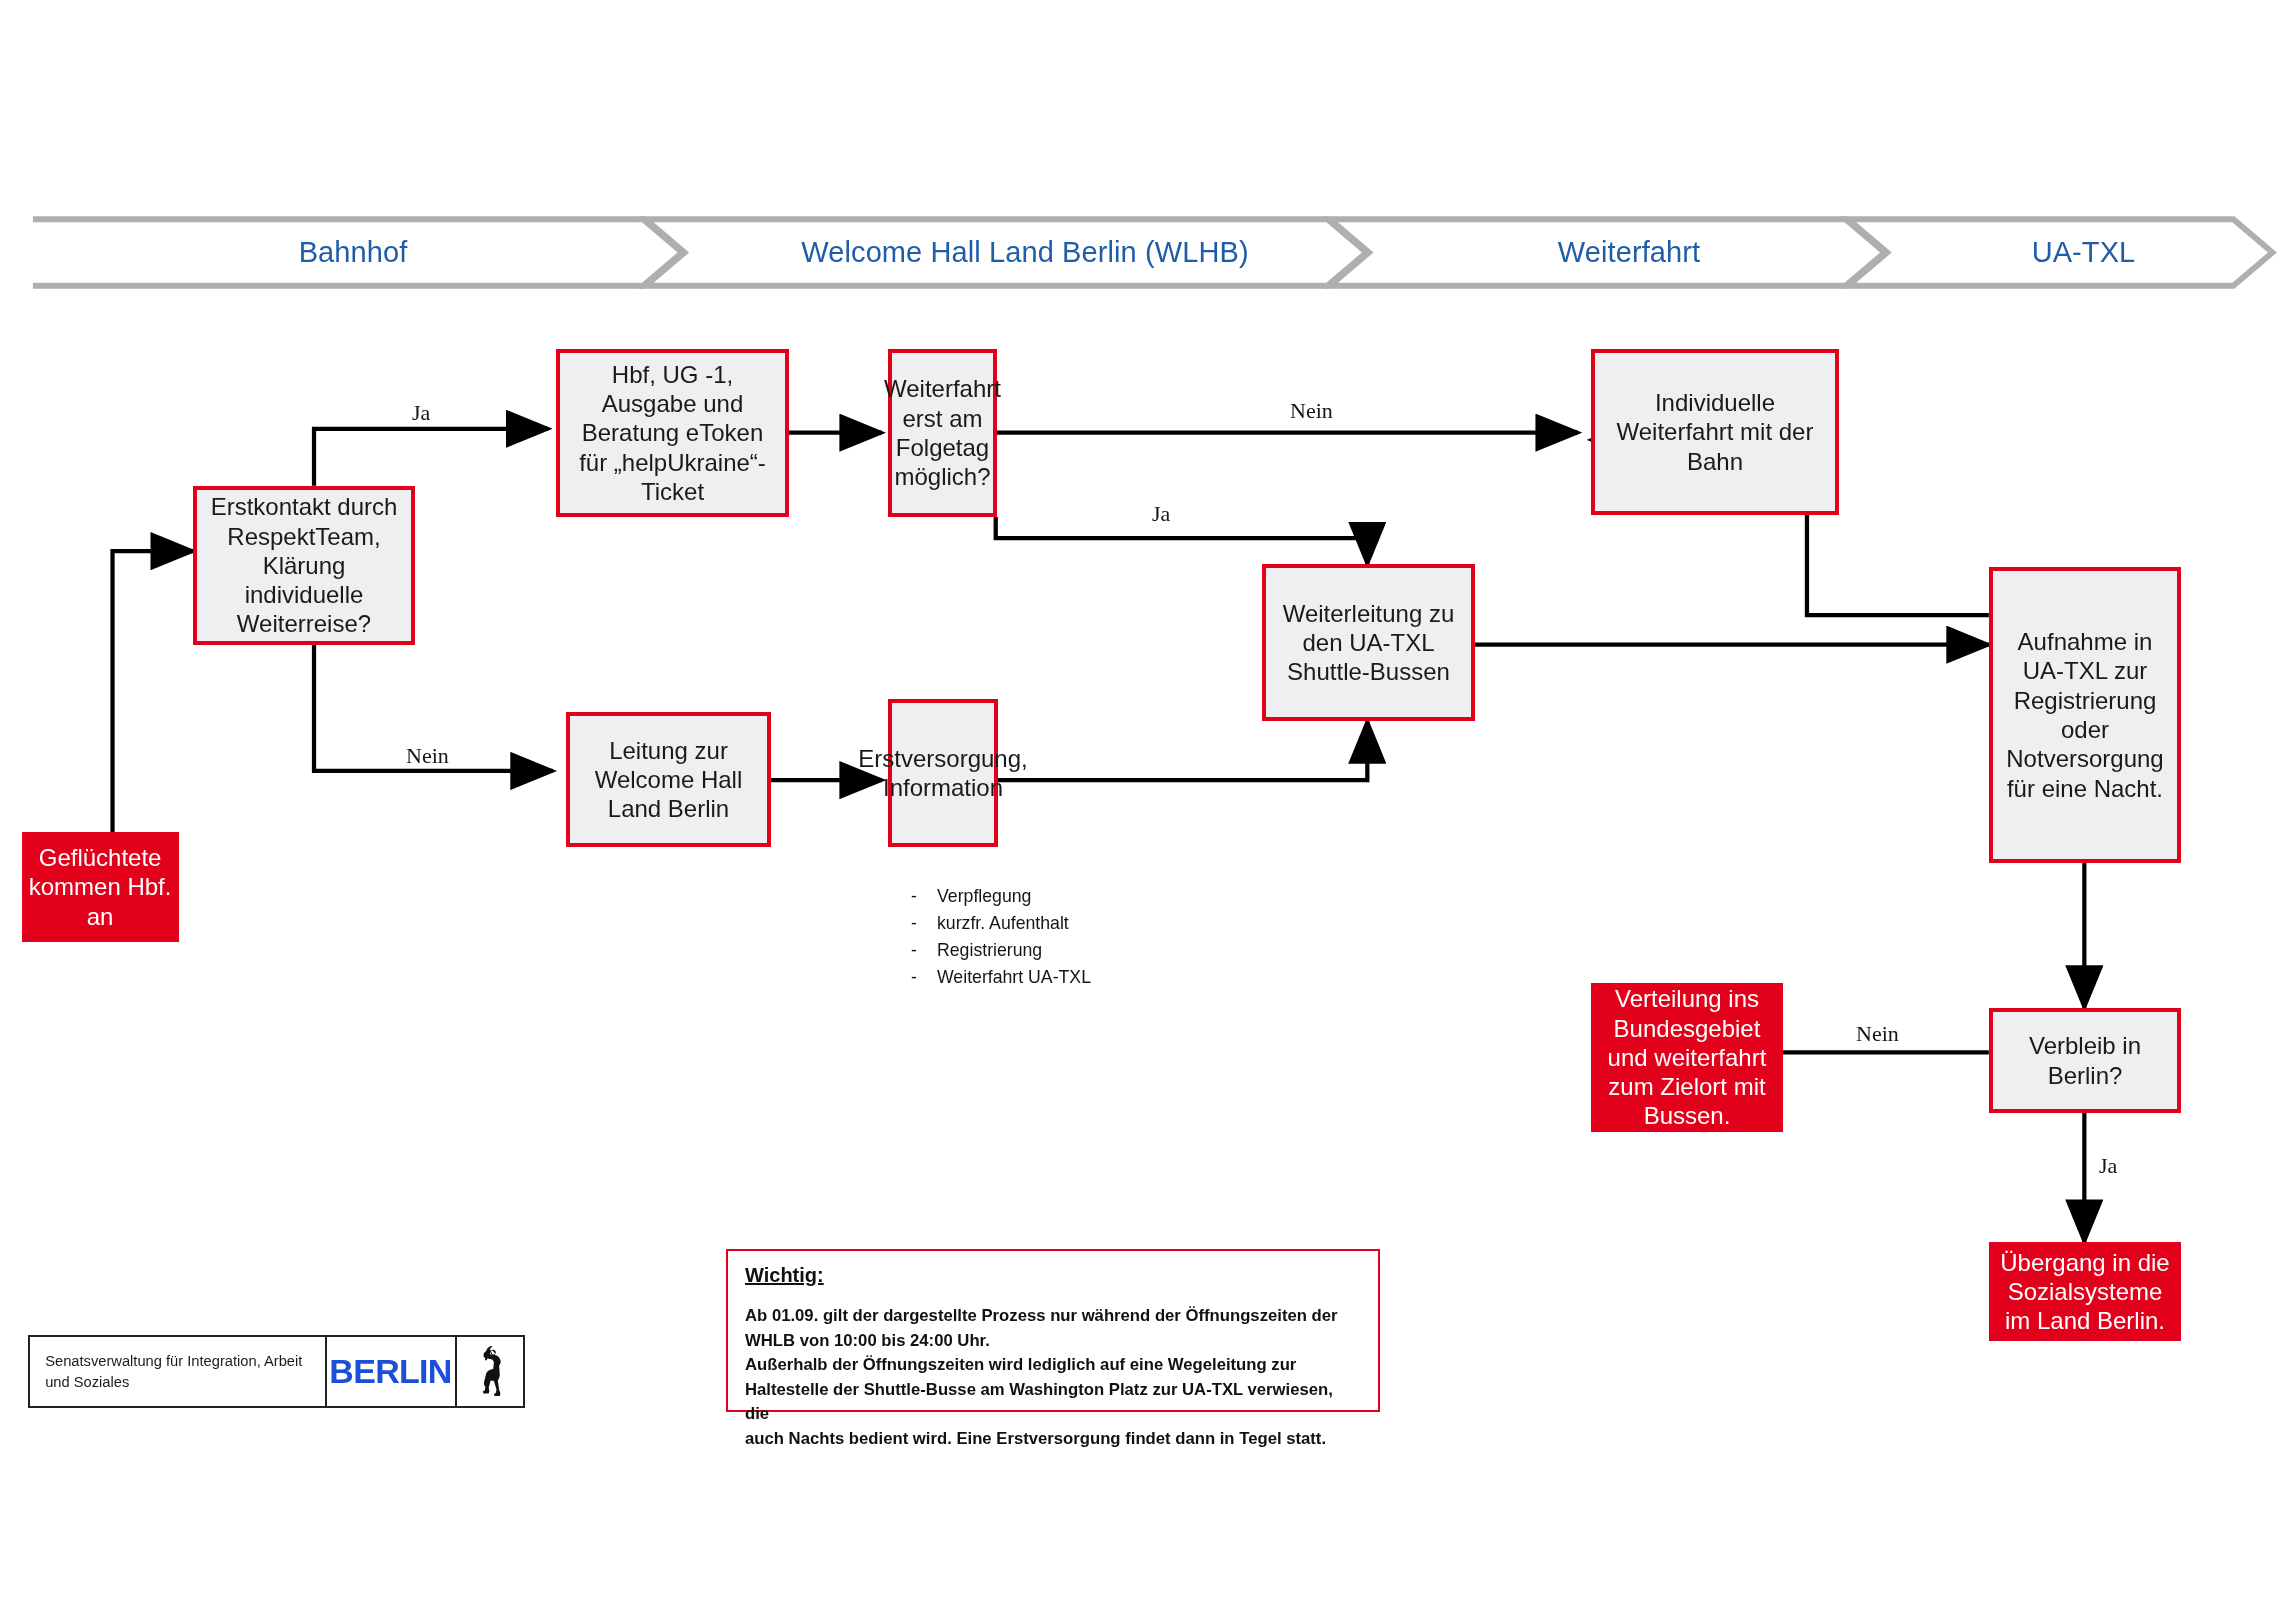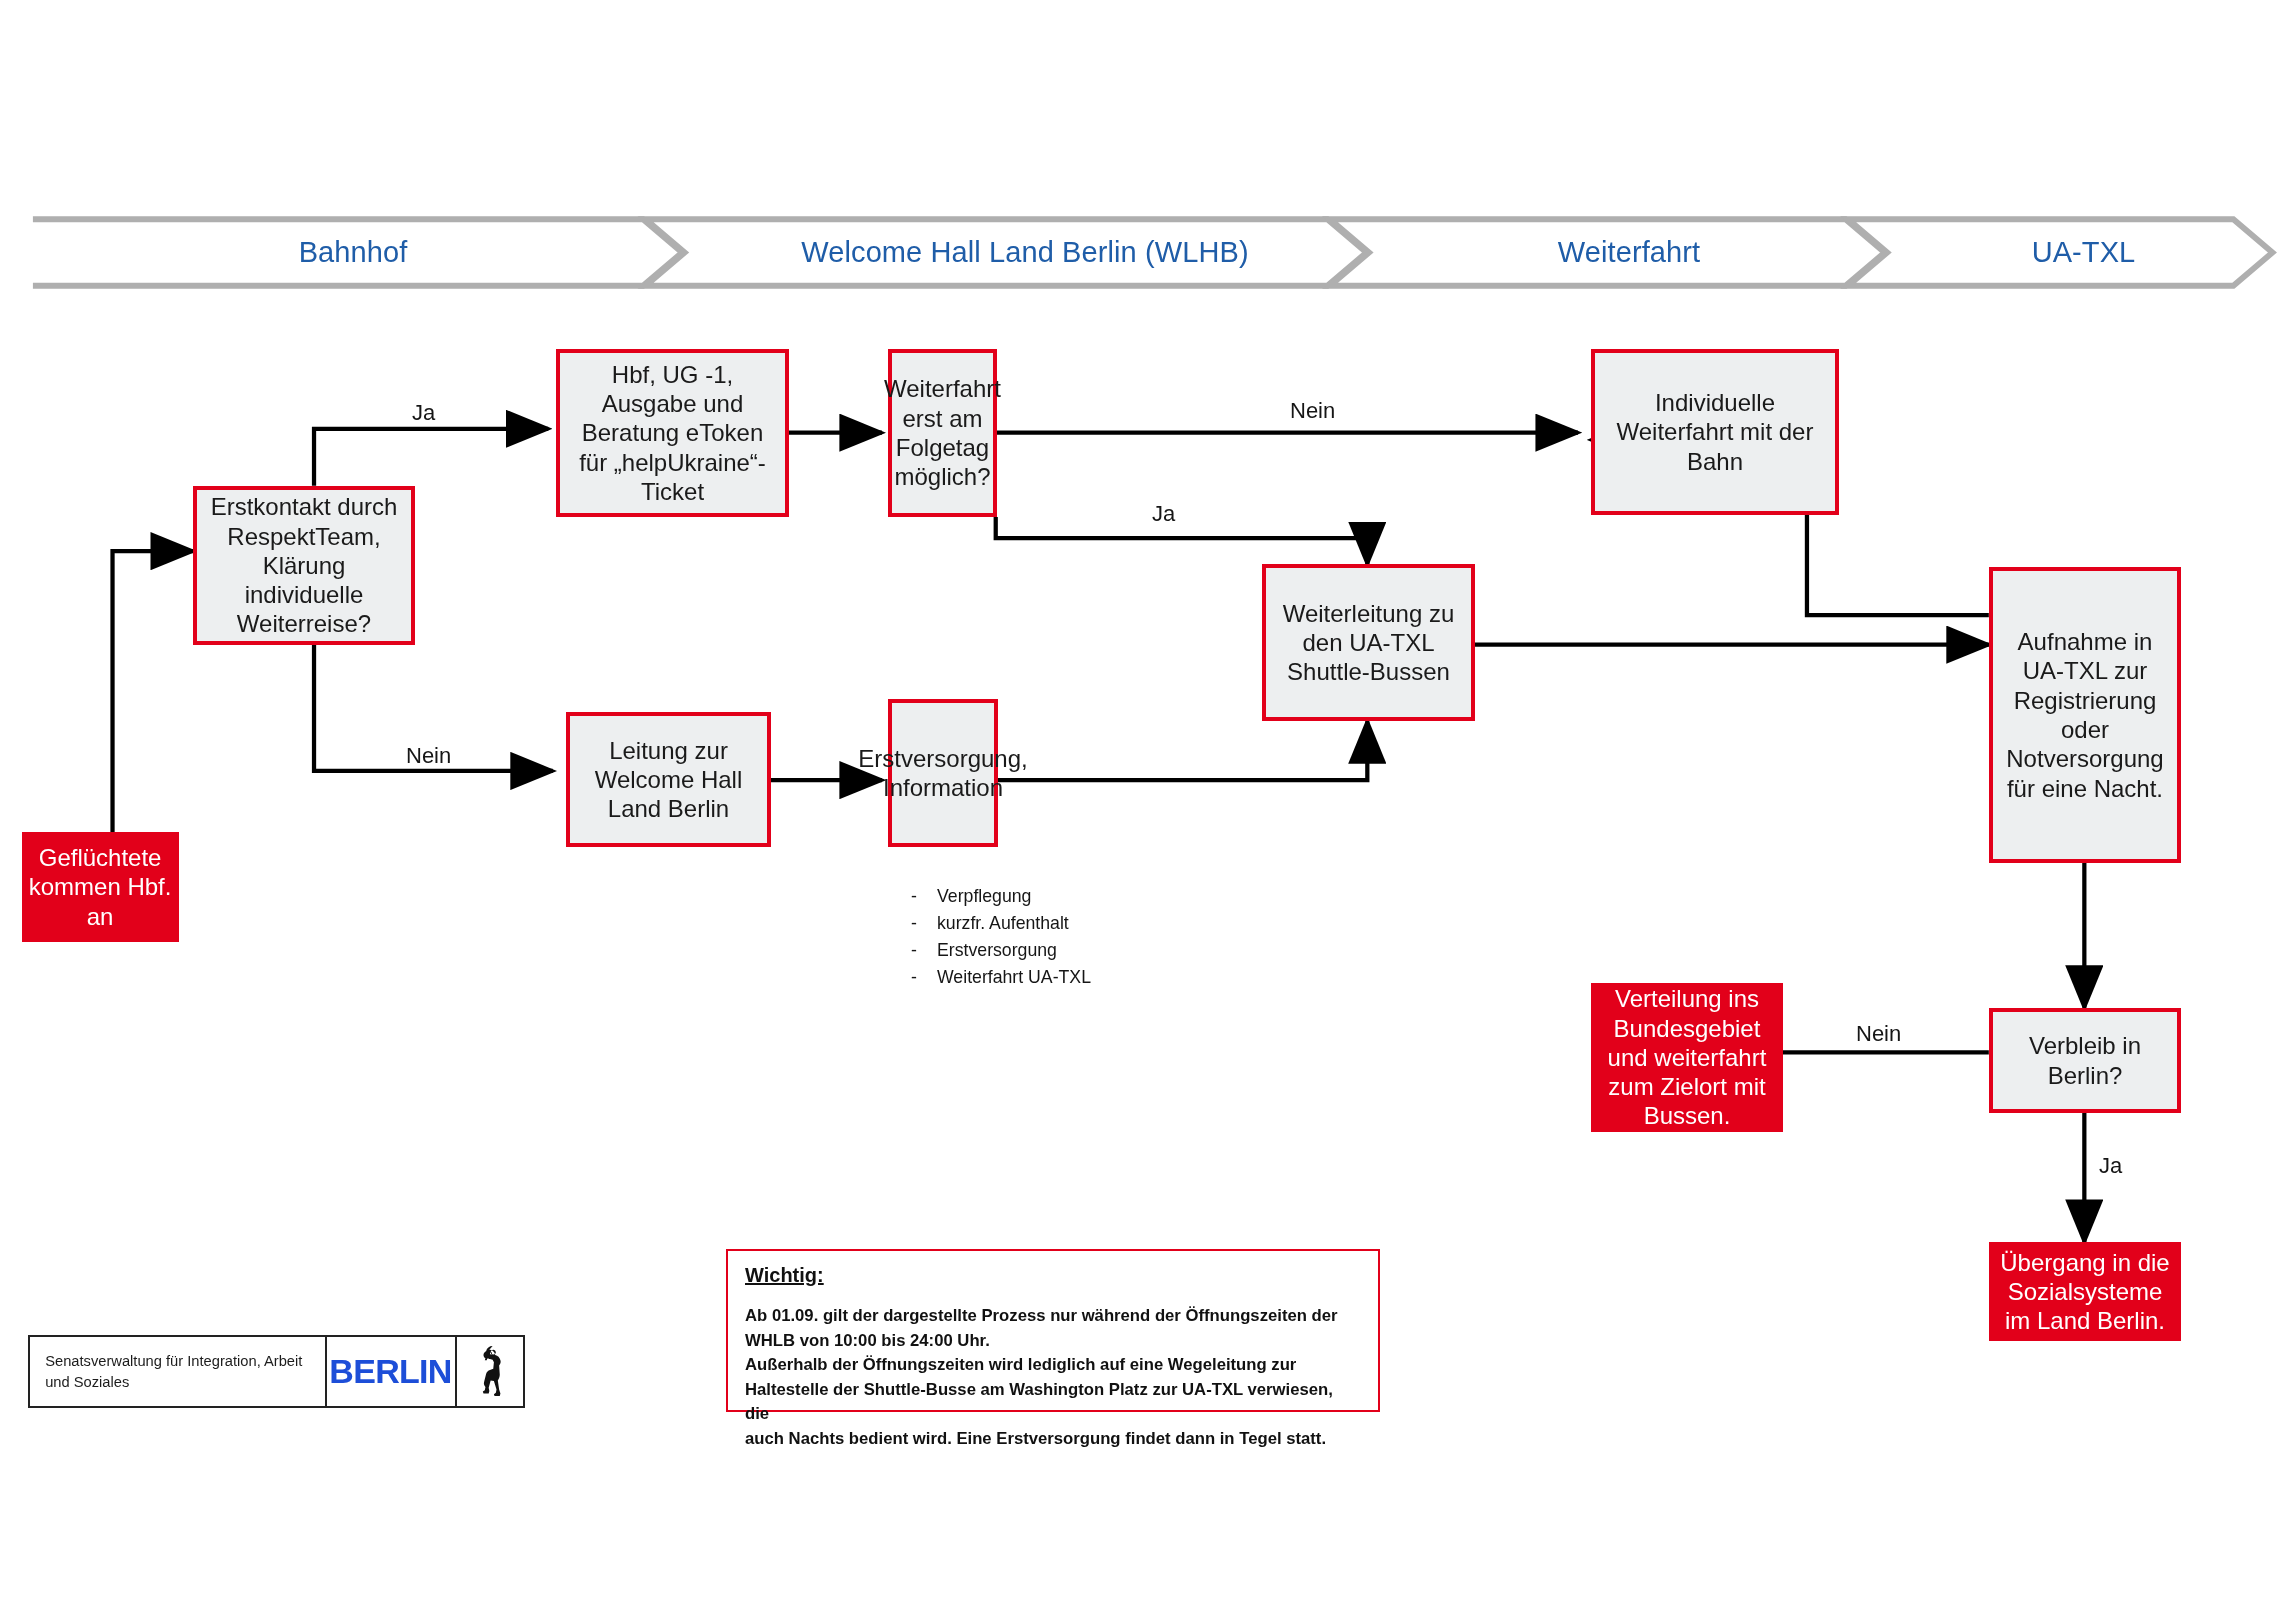--- a/index.html
+++ b/index.html
@@ -18,21 +18,21 @@
   
   .node{position:absolute;box-sizing:border-box;display:flex;align-items:center;
         justify-content:center;text-align:center;}
   .node .txt{display:block;line-height:1.22;padding:0 5.2px;}
 
   .node.grey{background:#EDEFF0;border:4.6px solid #E2001A;color:#1a1a1a;font-size:24px;}
   .node.red{background:#E2001A;border:none;color:#ffffff;font-size:24px;}
 
   
   .edge-label{position:absolute;font-size:22px;color:#161616;white-space:nowrap;
-              font-family:Liberation Sans, sans-serif;}
+              font-family:Liberation Serif, serif;}
 
   
   .bullets{position:absolute;font-size:17.7px;color:#161616;line-height:1.52;}
   .bullets .row{display:flex;}
   .bullets .dash{width:26px;}
 
   
   .note{position:absolute;left:726px;top:1249px;width:654px;height:163px;
         box-sizing:border-box;background:#ffffff;border:2.6px solid #E2001A;
         padding:13px 17px 0 17px;}
@@ -166,21 +166,21 @@
     <div class="row">
       <span class="dash">-</span>
       <span>Verpflegung</span>
     </div>
     <div class="row">
       <span class="dash">-</span>
       <span>kurzfr. Aufenthalt</span>
     </div>
     <div class="row">
       <span class="dash">-</span>
-      <span>Erstversorgung</span>
+      <span>Registrierung</span>
     </div>
     <div class="row">
       <span class="dash">-</span>
       <span>Weiterfahrt UA-TXL</span>
     </div>
   </div>
 
   <div class="note">
     <div class="ttl">Wichtig:</div>
     <div class="body">

